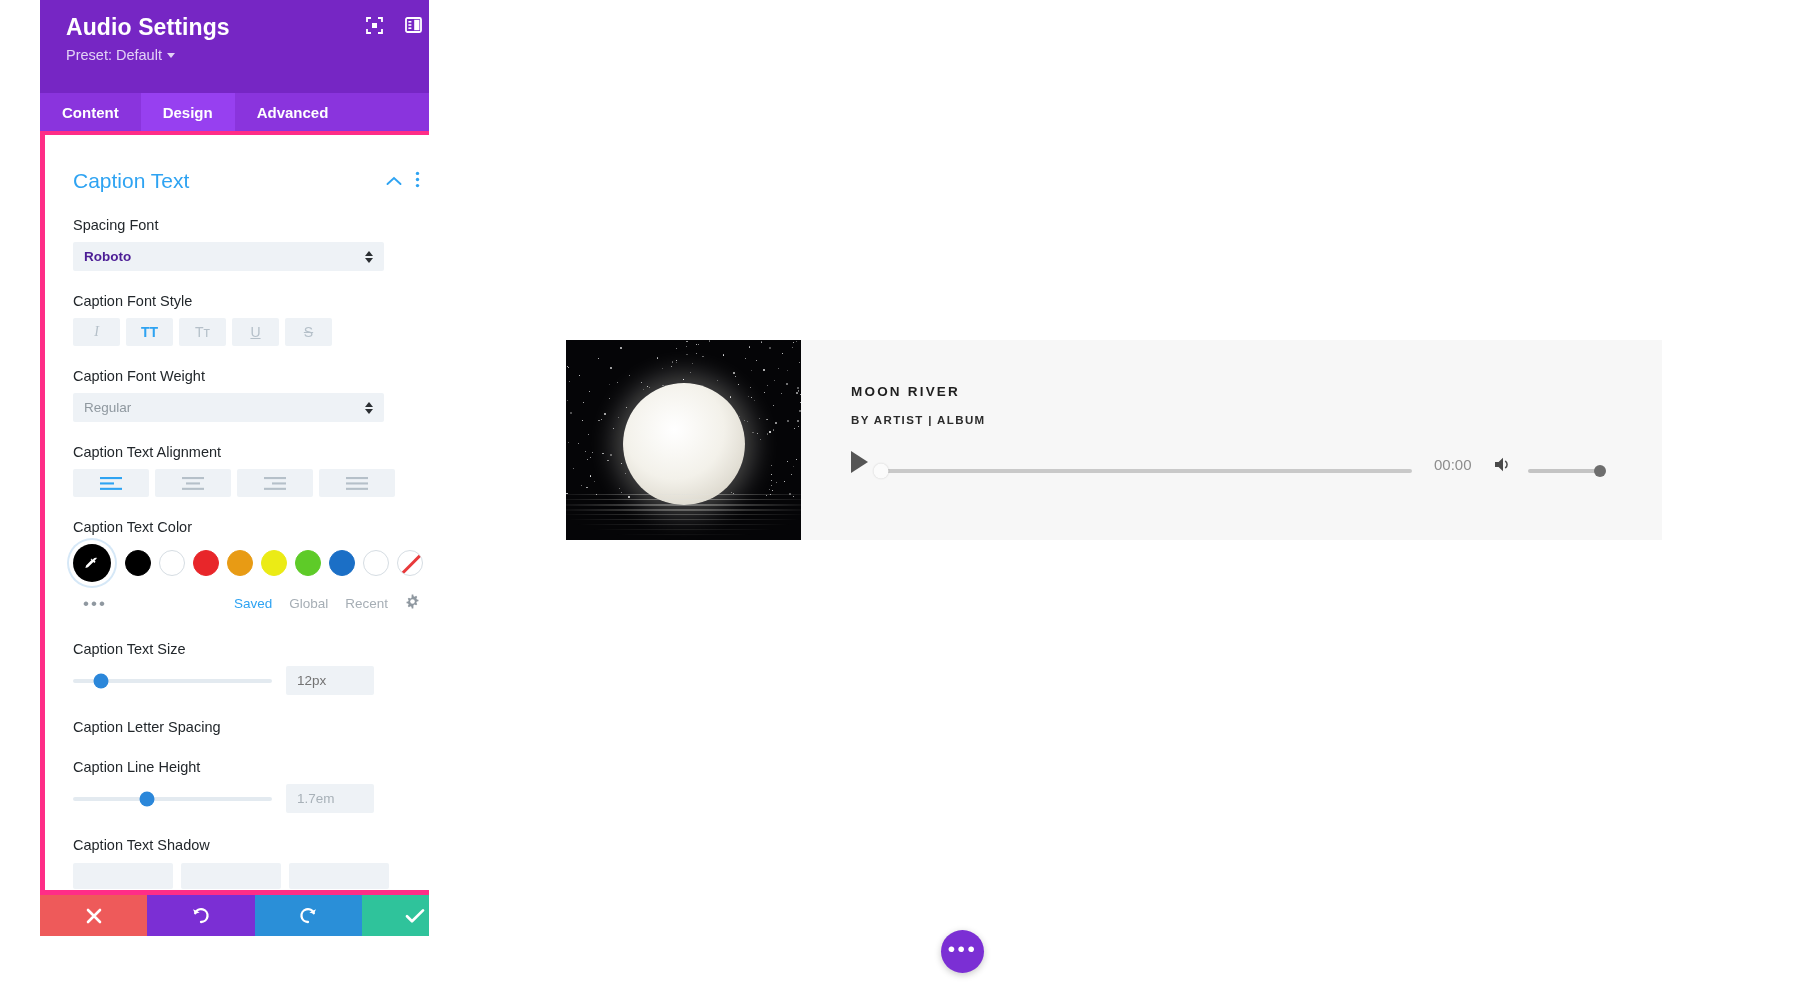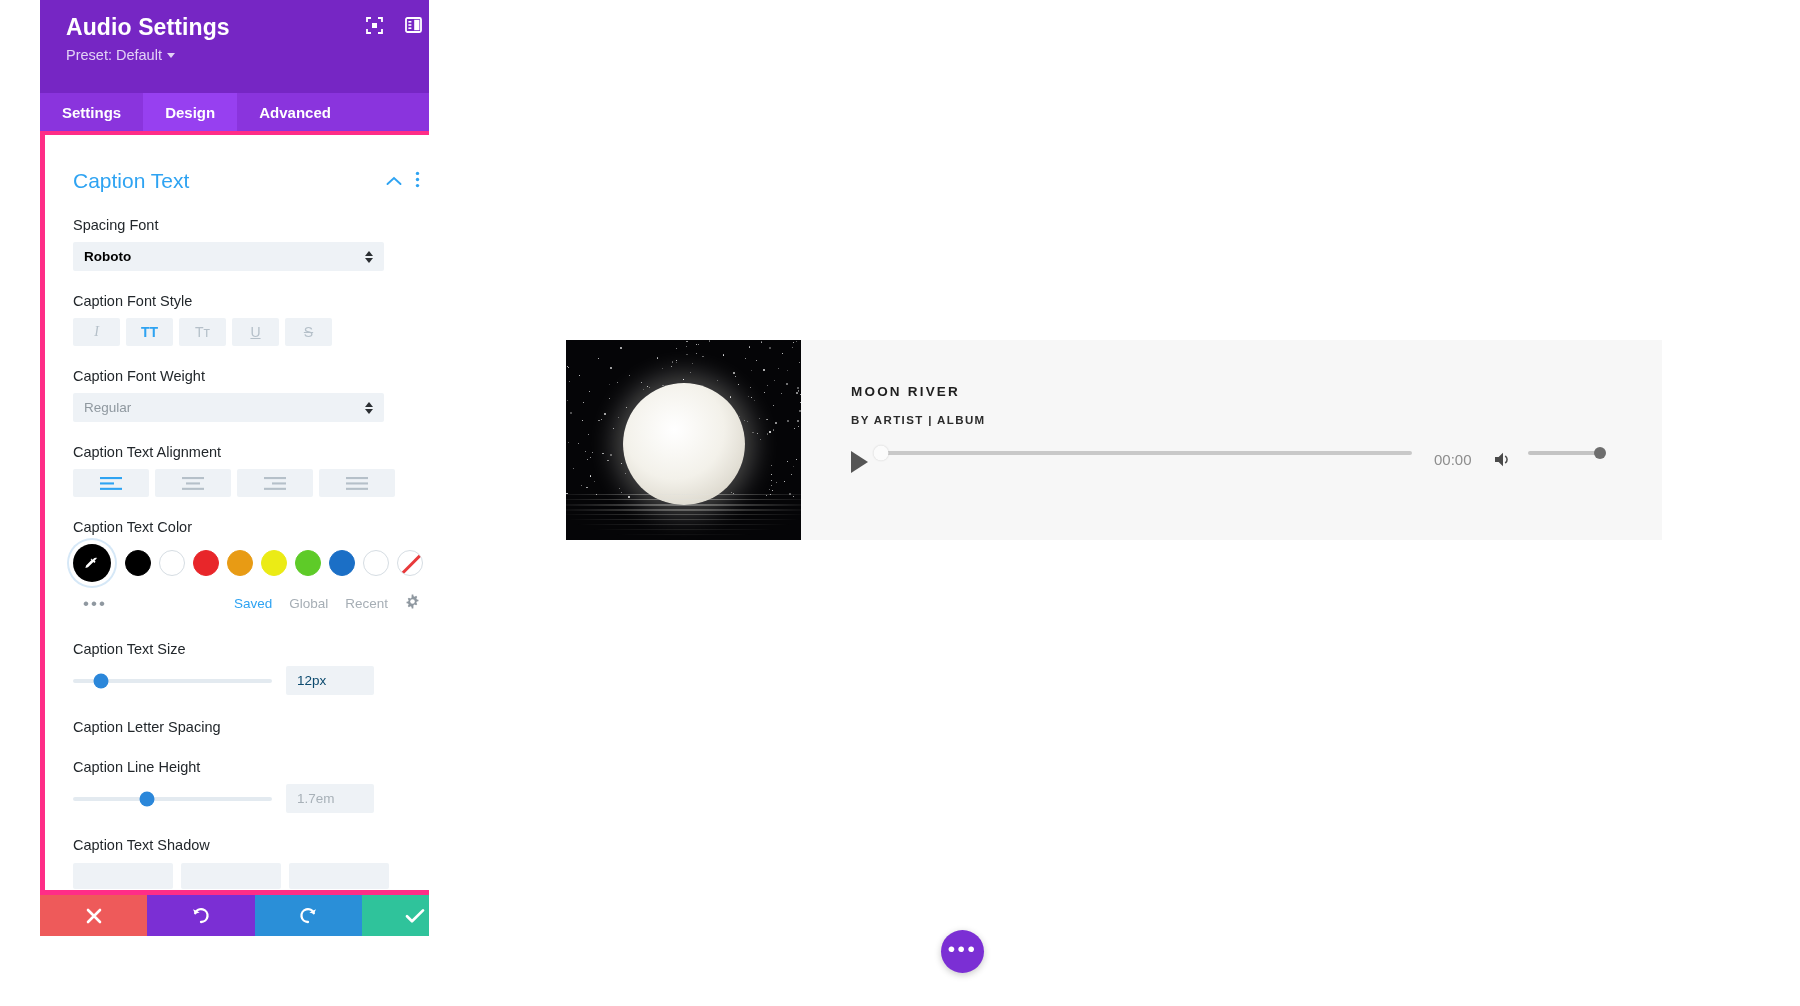--- a/index.html
+++ b/index.html
@@ -92,21 +92,21 @@
     font-size: 14.5px; color: #22272b; margin-bottom: 9px;
     font-family: "Liberation Sans", sans-serif;
   }
 
   
   .select-box {
     background: #eef2f6; height: 29px; border-radius: 2px;
     display: flex; align-items: center; justify-content: space-between;
     padding: 0 11px; width: 311px;
   }
-  .select-value { font-size: 13.5px; color: #000000; font-weight: bold; }
+  .select-value { font-size: 13.5px; color: #4c1d95; font-weight: bold; }
   .select-value.muted { color: #8f989f; font-weight: normal; }
   .spinner { display: flex; flex-direction: column; gap: 2px; }
   .sp-up { width: 0; height: 0; border-left: 4px solid transparent; border-right: 4px solid transparent; border-bottom: 5px solid #2b2f33; }
   .sp-dn { width: 0; height: 0; border-left: 4px solid transparent; border-right: 4px solid transparent; border-top: 5px solid #2b2f33; }
 
   
   .btn-group { display: flex; gap: 6px; }
   .style-btn {
     width: 47px; height: 28px; background: #eef2f6; border-radius: 2px;
     display: flex; align-items: center; justify-content: center;
@@ -152,21 +152,21 @@
     position: relative; height: 4px; background: #e3eaf0;
     border-radius: 2px; width: 199px; margin-left: 0;
   }
   .slider-knob {
     position: absolute; top: 50%; transform: translate(-50%, -50%);
     width: 15px; height: 15px; border-radius: 50%; background: #2b87da;
   }
   .num-box {
     background: #eef2f6; width: 88px; height: 29px; border-radius: 2px;
     display: flex; align-items: center; padding-left: 11px;
-    font-size: 13.5px; color: #0c4a6e;
+    font-size: 13.5px; color: #737373;
   }
   .num-box.muted { color: #a8b1b8; }
 
   .shadow-row { display: flex; gap: 8px; margin-top: 10px; }
   .shadow-btn { width: 100px; height: 26px; background: #eef2f6; border-radius: 2px; }
 
   
   #action-bar { display: flex; height: 41px; flex: 0 0 auto; }
   .action-btn {
     flex: 1; display: flex; align-items: center; justify-content: center;
@@ -207,21 +207,21 @@
   .star { position: absolute; background: #fff; border-radius: 50%; }
 
   #player-info { flex: 1; padding: 44px 36px 0 50px; }
   #track-title {
     font-size: 13.5px; font-weight: bold; letter-spacing: 2.2px; color: #1f1f1f;
   }
   #track-sub {
     font-size: 11.5px; font-weight: bold; letter-spacing: 1.4px;
     color: #2b2b2b; margin-top: 15px;
   }
-  #controls { display: flex; align-items: flex-start; margin-top: 25px; gap: 0; }
+  #controls { display: flex; align-items: flex-end; margin-top: 25px; gap: 0; }
   #play-btn {
     width: 0; height: 0; border-top: 11px solid transparent;
     border-bottom: 11px solid transparent; border-left: 17px solid #555;
     margin-right: 14px;
   }
   #progress-wrap { position: relative; flex: 1; max-width: 530px; }
   #progress-track { height: 4px; background: #c9c9c9; border-radius: 2px; }
   #progress-knob {
     position: absolute; left: -1px; top: 50%; transform: translate(-50%,-50%);
     width: 15px; height: 15px; border-radius: 50%; background: #fbfbfb;
@@ -278,21 +278,21 @@
         <svg width="5" height="18" viewBox="0 0 5 18">
           <circle cx="2.5" cy="2.5" r="1.9" fill="#fff"></circle>
           <circle cx="2.5" cy="9" r="1.9" fill="#fff"></circle>
           <circle cx="2.5" cy="15.5" r="1.9" fill="#fff"></circle>
         </svg>
       </span>
     </div>
   </div>
 
   <div id="tab-bar">
-    <div class="tab">Settings</div>
+    <div class="tab">Content</div>
     <div class="tab active">Design</div>
     <div class="tab">Advanced</div>
   </div>
 
   <div id="panel-body-wrap">
     <div id="panel-body">
       <div id="panel-scroll">
 
         <div id="section-head">
           <div id="section-title">Caption Text</div>

